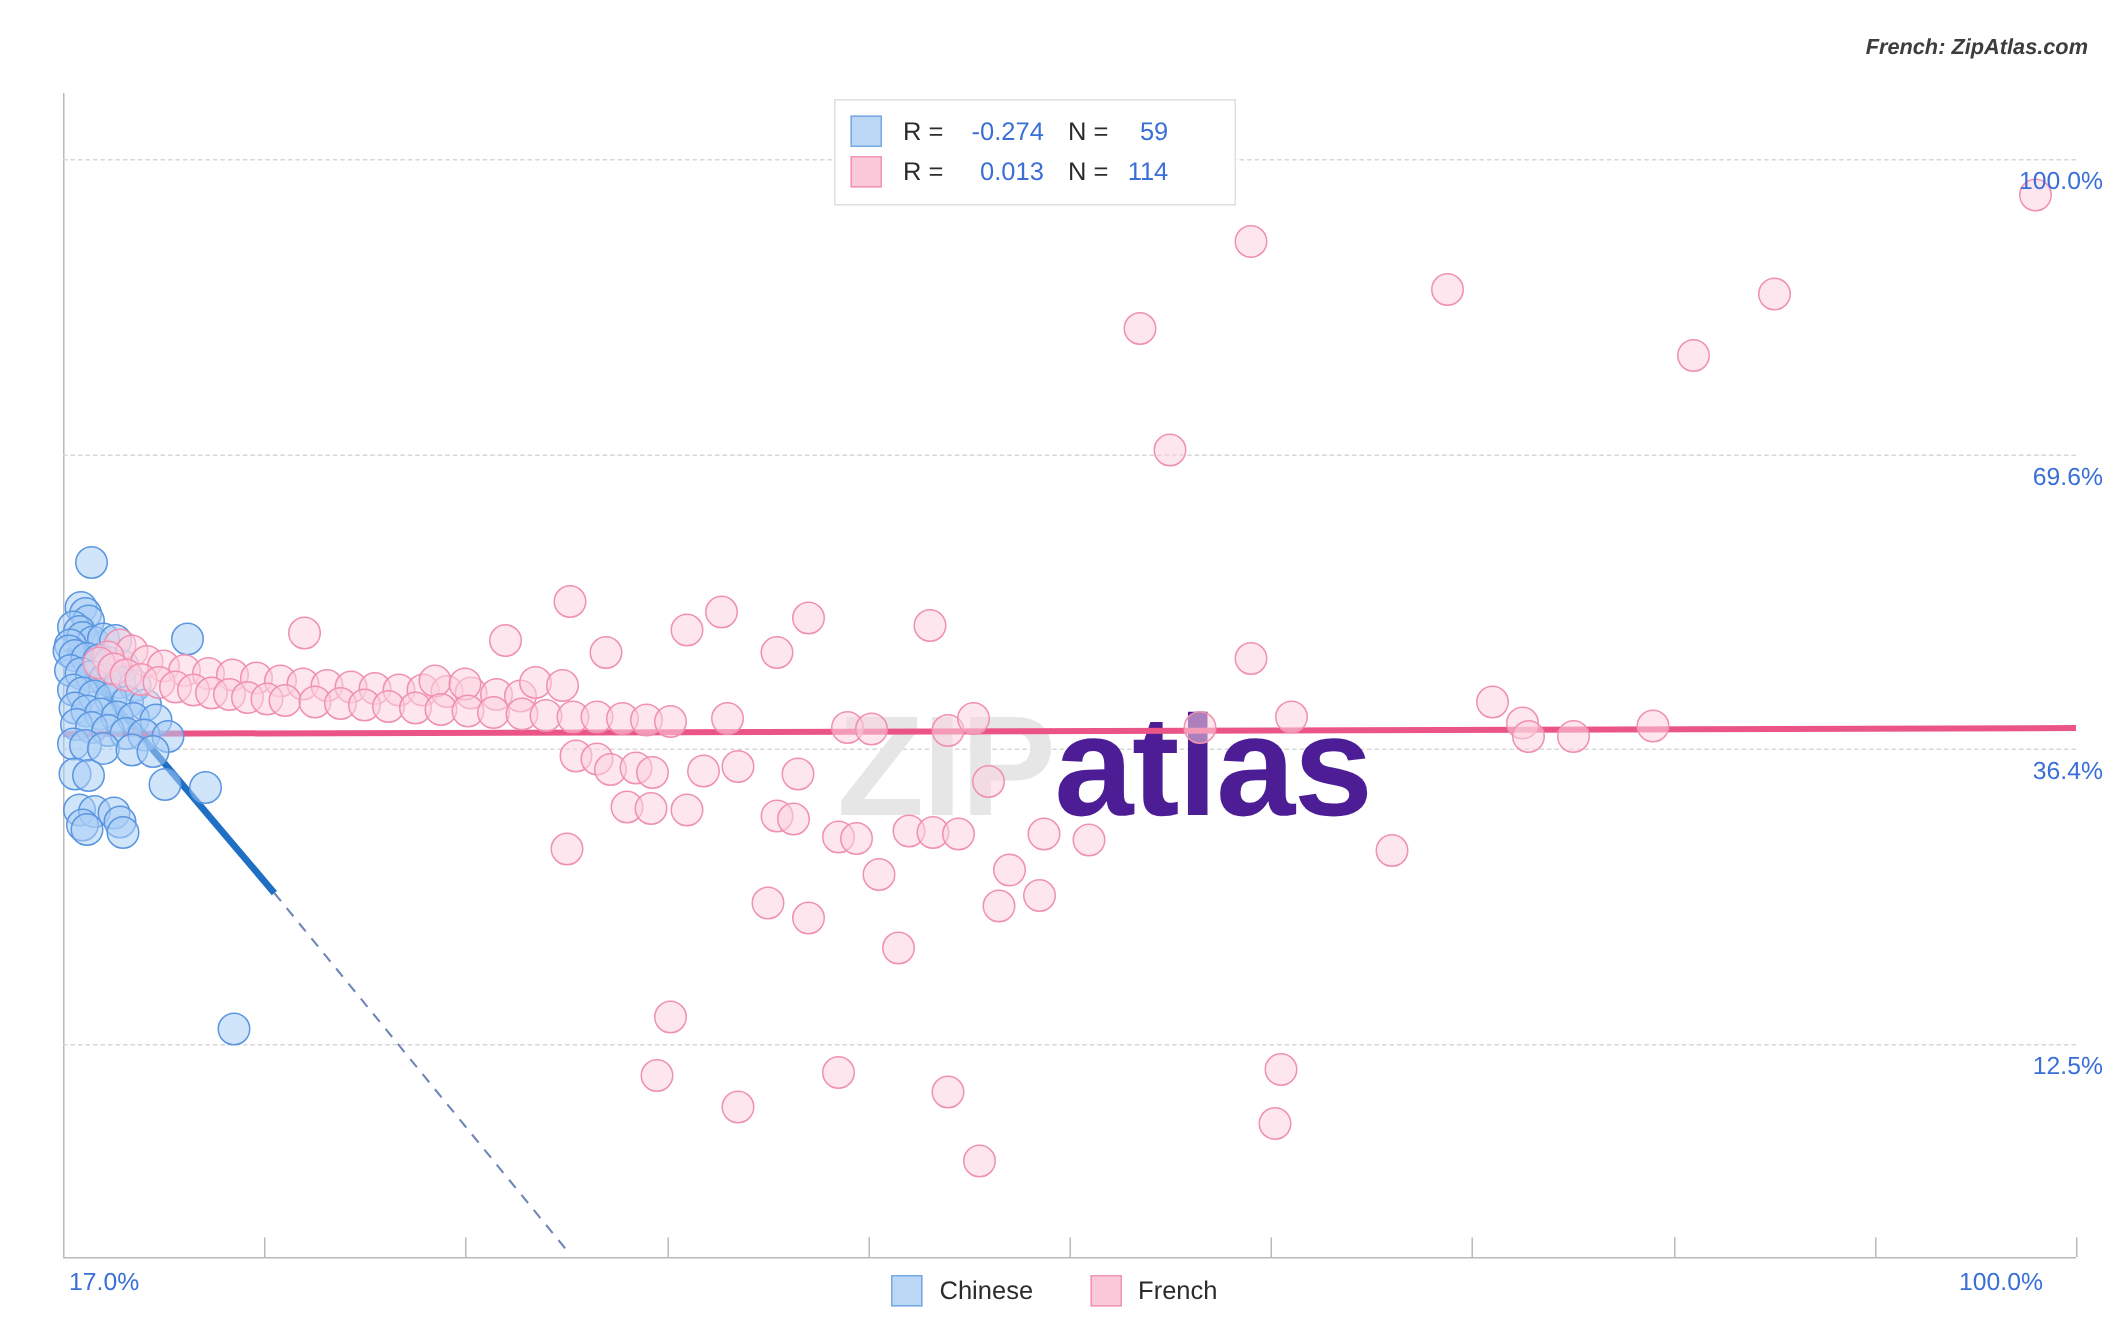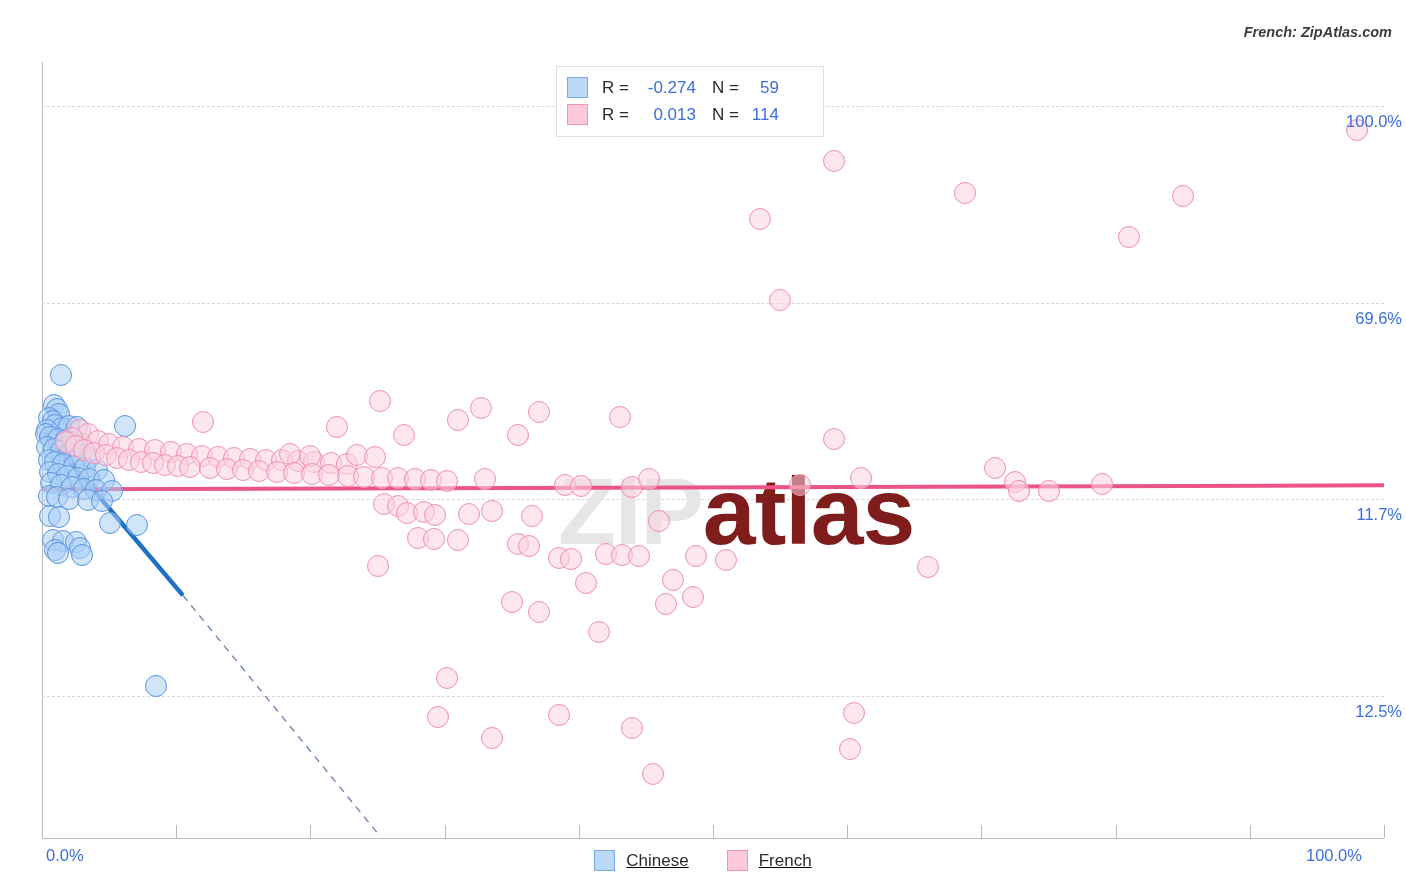--- a/index.html
+++ b/index.html
@@ -103,21 +103,21 @@
     left: 516px;
     top: 395px;
     font-size: 95px;
     font-weight: bold;
     letter-spacing: -1px;
     pointer-events: none;
     user-select: none;
     white-space: nowrap;
   }
   .watermark .zip { color: #e6e6e6; }
-  .watermark .atlas { color: #7f1d1d; }
+  .watermark .atlas { color: #4c1d95; }
 
   
   .pt {
     position: absolute;
     border-radius: 50%;
     box-sizing: border-box;
   }
   .pt-blue {
     background: rgba(170, 205, 245, 0.55);
     border: 1px solid #5b96e0;
@@ -191,21 +191,20 @@
   
   .series-legend {
     position: absolute;
     left: 0;
     top: 850px;
     width: 1406px;
     display: flex;
     justify-content: center;
     align-items: center;
     gap: 38px;
-    text-decoration: underline;
   }
   .series-item {
     display: flex;
     align-items: center;
     gap: 11px;
   }
   .series-item .swatch { margin-right: 0; }
   .series-name {
     font-size: 17px;
     color: #2b2b2b;
@@ -427,27 +426,27 @@
         <div class="pt pt-pink" style="left: 800.91px; top: 640.251px; width: 22px; height: 22px;"></div>
         <div class="pt pt-pink" style="left: 579.48px; top: 654.985px; width: 22px; height: 22px;"></div>
         <div class="pt pt-pink" style="left: 438.57px; top: 664.808px; width: 22px; height: 22px;"></div>
         <div class="pt pt-pink" style="left: 796.884px; top: 675.613px; width: 22px; height: 22px;"></div>
         <div class="pt pt-pink" style="left: 599.61px; top: 701.152px; width: 22px; height: 22px;"></div>
       </div>
   </div>
 
   <div id="yticklabels">
       <div class="ytick-label" style="top: 701.57px;">12.5%</div>
-      <div class="ytick-label" style="top: 505.114px;">11.7%</div>
+      <div class="ytick-label" style="top: 505.114px;">36.4%</div>
       <div class="ytick-label" style="top: 308.658px;">69.6%</div>
       <div class="ytick-label" style="top: 112.203px;">100.0%</div>
     </div>
 
   <div id="xticklabels">
-      <div class="xtick-label" style="left: 46px;">0.0%</div>
+      <div class="xtick-label" style="left: 46px;">17.0%</div>
       <div class="xtick-label" style="left: 1306px;">100.0%</div>
     </div>
 
   <div class="stats-box">
     <div class="stats-row">
       <span class="swatch swatch-blue"></span>
       <span class="stats-lab">R =</span>
       <span class="stats-val">-0.274</span>
       <span class="stats-nlab">N =</span>
       <span class="stats-nval">59</span>

